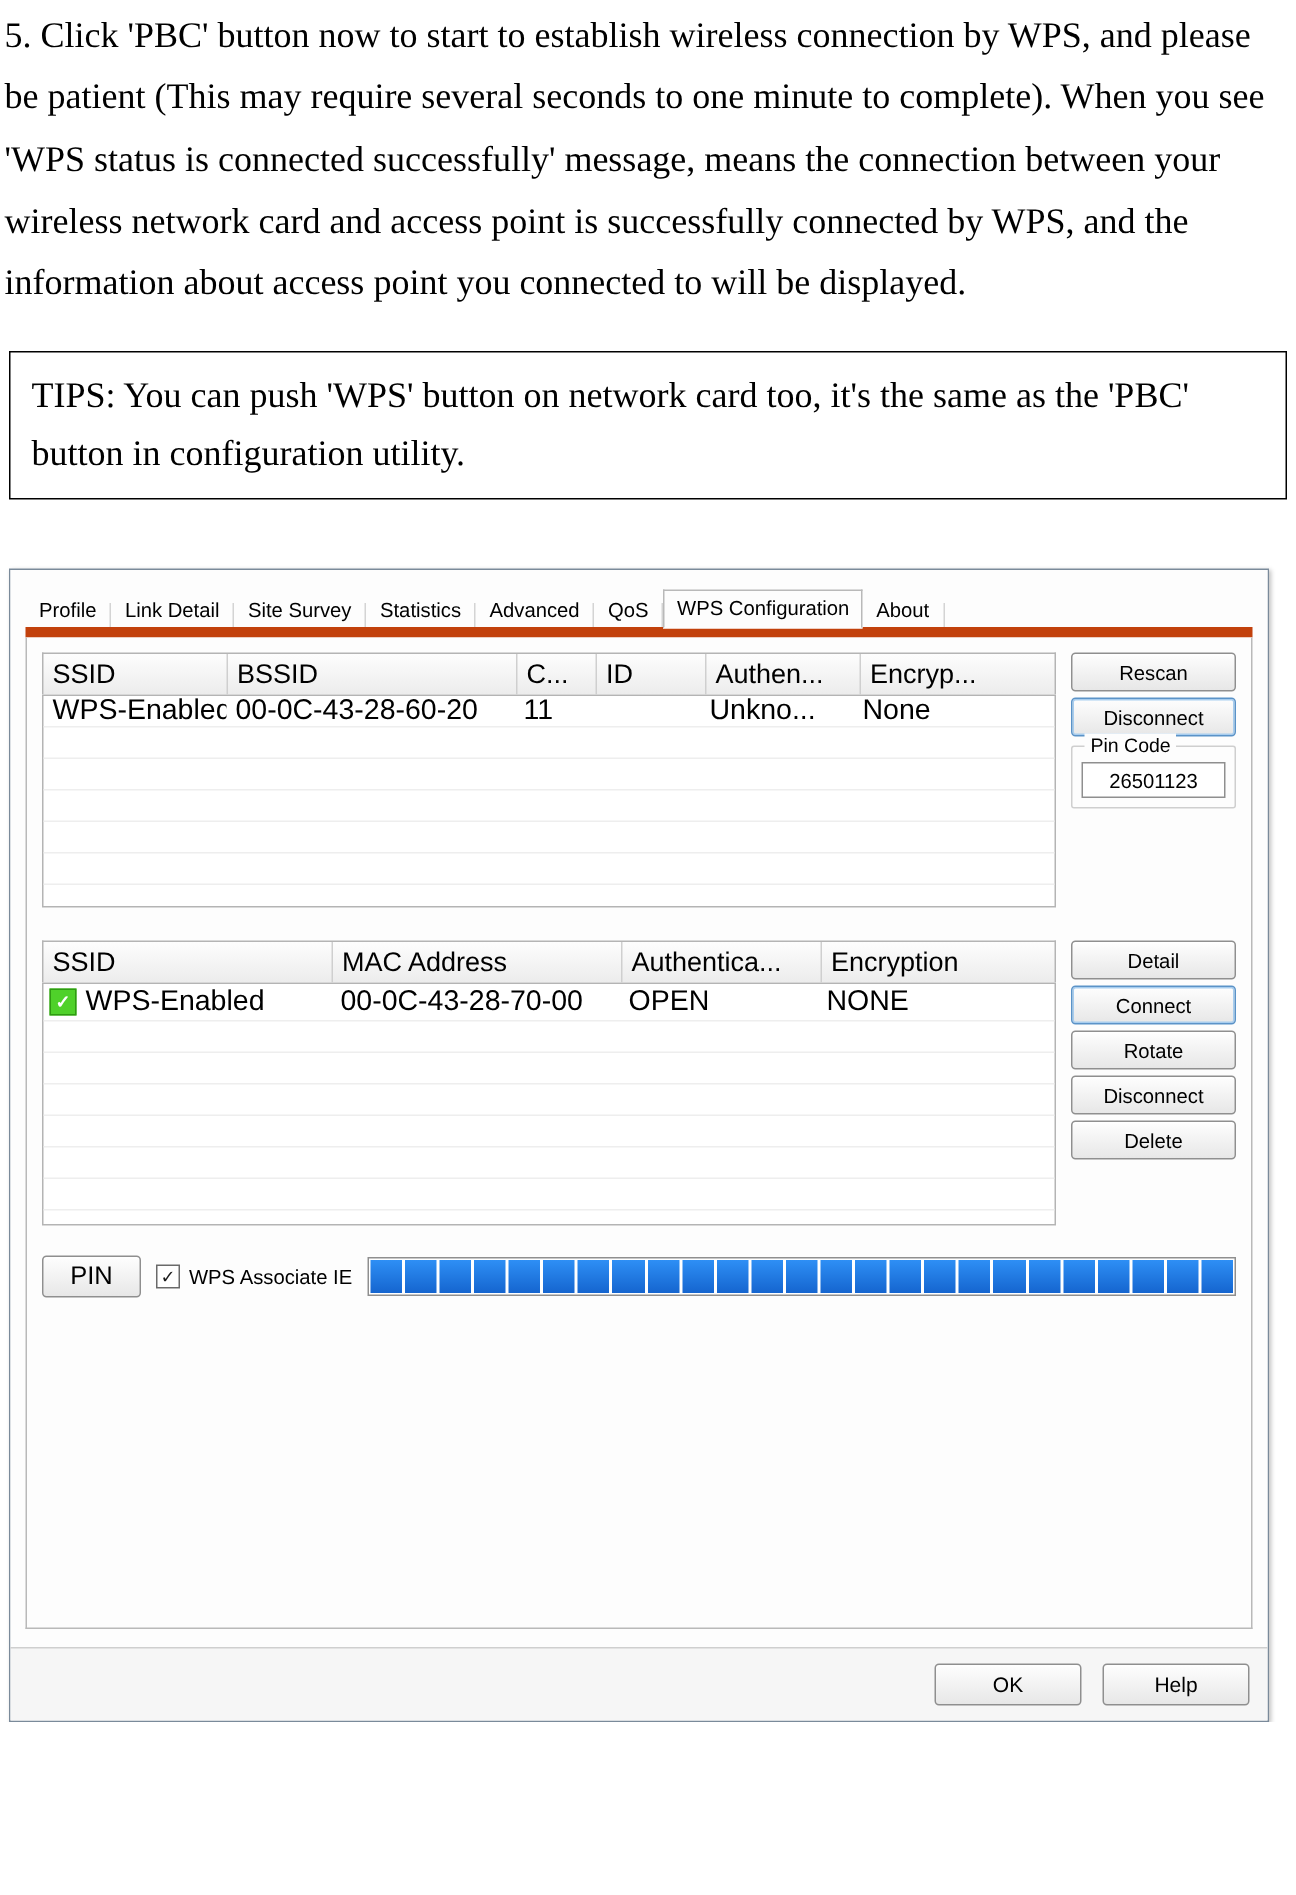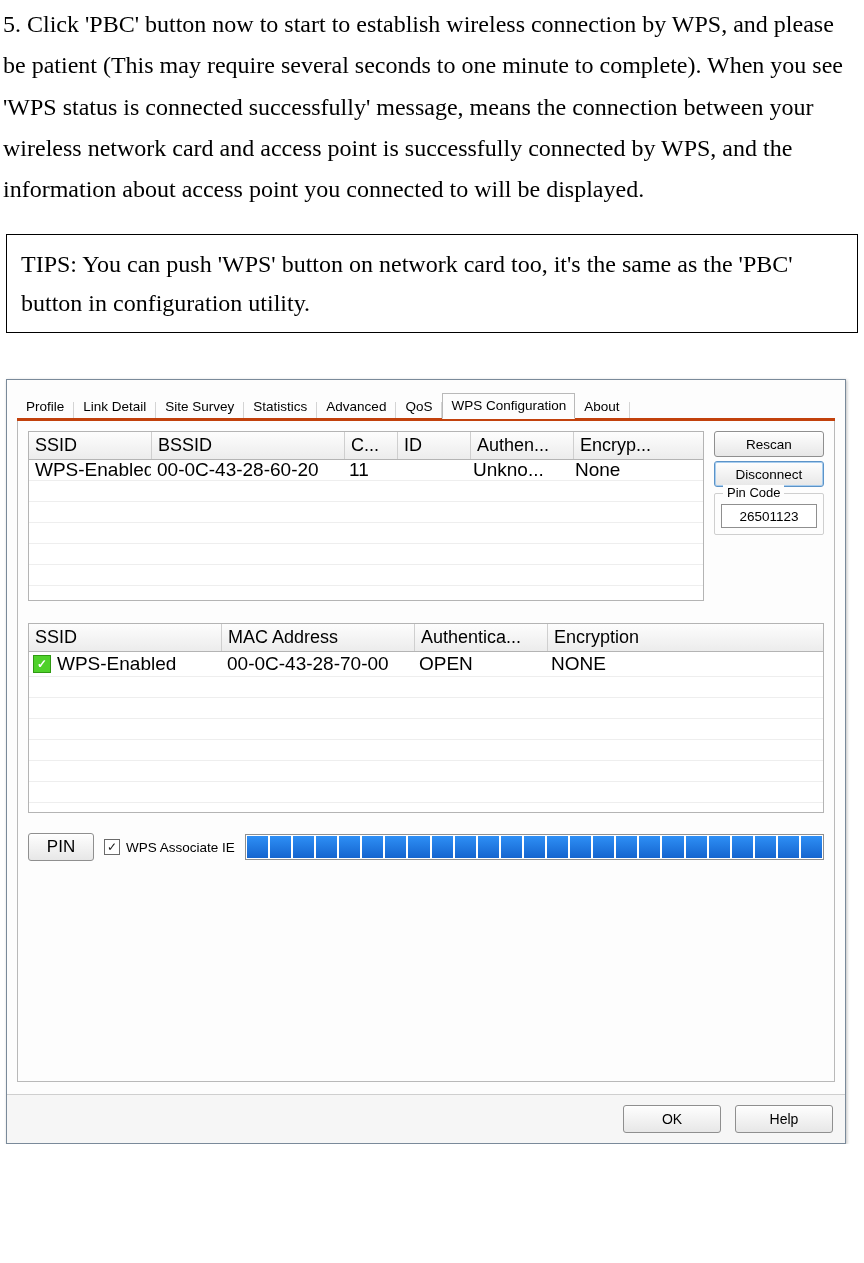--- a/index.html
+++ b/index.html
@@ -59,21 +59,21 @@
     color: #fff; font-weight: bold;
     box-shadow: inset 0 1px 0 rgba(255,255,255,0.5);
   }
   .client {
     padding: 10px 10px 12px 10px;
     background: #fdfdfd;
   }
   .tabstrip {
     display: flex;
     align-items: flex-end;
-    border-bottom: 3px solid #c2410c;
+    border-bottom: 7px solid #c2410c;
     height: 28px;
   }
   .tab {
     padding: 4px 8px 5px 8px;
     font-size: 13.5px;
     color: #000;
     border: 1px solid transparent;
     border-bottom: none;
     position: relative;
     top: 1px;
@@ -308,20 +308,27 @@
               <div class="gc" style="flex:1">NONE</div>
             </div>
             <div class="grow"></div>
               <div class="grow"></div>
               <div class="grow"></div>
               <div class="grow"></div>
               <div class="grow"></div>
               <div class="grow"></div>
           </div>
         </div>
+        <div class="side-col">
+          <div class="winbtn">Detail</div>
+          <div class="winbtn focus">Connect</div>
+          <div class="winbtn">Rotate</div>
+          <div class="winbtn">Disconnect</div>
+          <div class="winbtn">Delete</div>
+        </div>
       </div>
 
       <div class="row3">
         <div class="small-btn">PIN</div>
         <div class="chk">
           <span class="chk-box"></span>
           <span>WPS Associate IE</span>
         </div>
         <div class="progress">
           <div class="pseg"></div>

